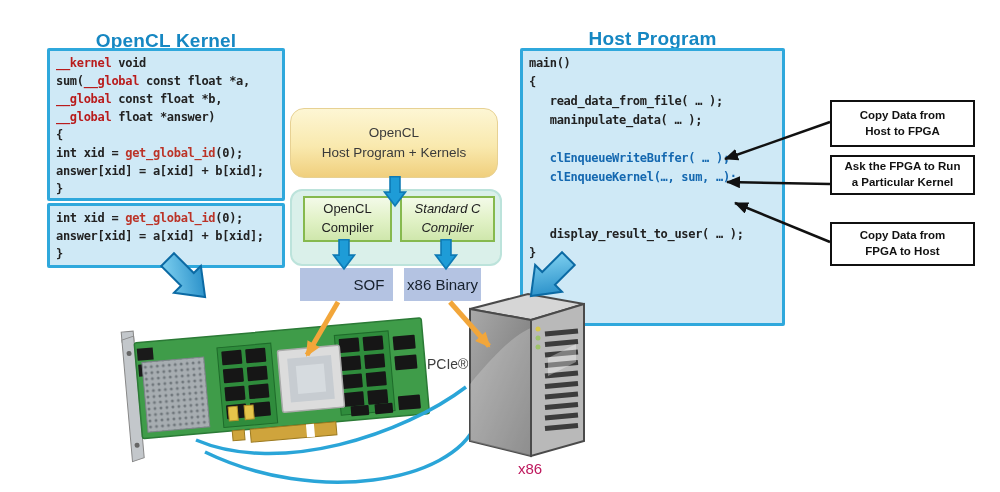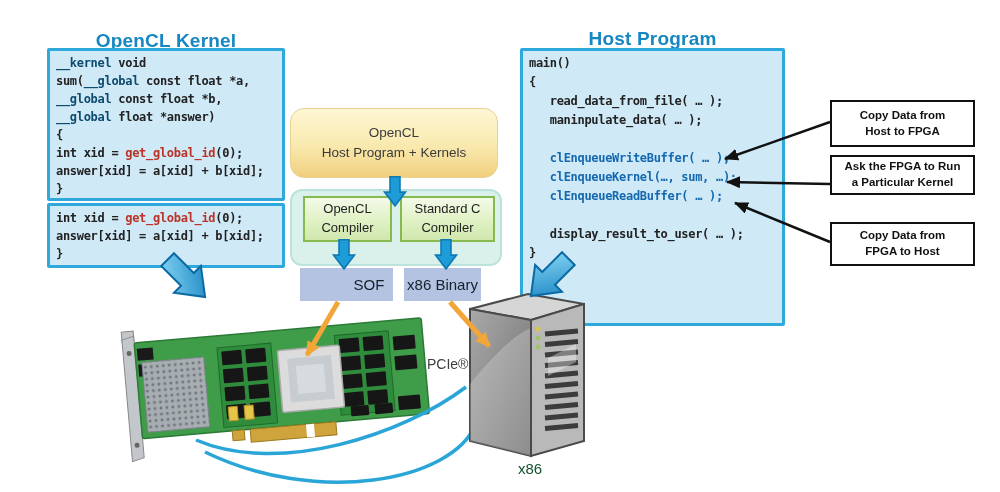--- a/index.html
+++ b/index.html
@@ -6,35 +6,35 @@
   .canvas{position:relative;width:1000px;height:492px;background:#ffffff;overflow:hidden;
           font-family:"Liberation Sans",sans-serif;}
   .abs{position:absolute;}
   .section-title{font-size:19px;font-weight:bold;color:#1687c2;text-align:center;letter-spacing:0.2px;margin-top:12px;}
   .codebox{background:#cfe9f6;border:3px solid #2fa8dc;border-radius:2px;
            font-family:"DejaVu Sans Mono",monospace;font-size:12px;font-weight:bold;color:#222;
            padding:3px 6px;box-sizing:border-box;letter-spacing:-0.3px;}
   .code-line{white-space:pre;line-height:18px;}
   .host .code-line{line-height:19px;}
   .tok-p{color:#222;}
-  .tok-kw{color:#0c4a6e;}
+  .tok-kw{color:#b91c1c;}
   .tok-fn{color:#bb3327;}
   .tok-cl{color:#1468b0;}
   .flowbox{display:flex;flex-direction:column;align-items:center;justify-content:center;
            box-sizing:border-box;text-align:center;}
   .yellowbox{background:linear-gradient(180deg,#fdf6d4 0%,#f9e9ae 55%,#f0cf7d 100%);
              border:1px solid #e7d193;border-radius:14px;font-size:13.5px;color:#3a3a3a;line-height:1.5;}
   .tealwrap{background:#daf0ea;border:2px solid #bce3db;border-radius:12px;}
   .greenbox{background:linear-gradient(180deg,#f3fae8 0%,#e2f2c8 50%,#cfe7ac 100%);
             border:2px solid #86b94e;font-size:13px;color:#222;line-height:1.45;}
   .outbox{background:#b4c3e2;font-size:15px;color:#16202c;}
   .annot{background:#ffffff;border:2.5px solid #101010;font-size:11.5px;font-weight:600;
          color:#111;line-height:1.35;}
   .hwlabel{font-size:14px;color:#3f3f3f;}
-  .x86label{font-size:15px;color:#14532d;text-align:center;}
+  .x86label{font-size:15px;color:#be185d;text-align:center;}
   svg.overlay{position:absolute;left:0;top:0;z-index:5;pointer-events:none;}
   .z6{z-index:6;}
 </style>
 </head>
 <body>
 
 <div class="canvas">
 
   <div class="abs section-title" style="left:47px;top:18px;width:238px;">OpenCL Kernel</div>
   <div class="abs section-title" style="left:520px;top:16px;width:265px;">Host Program</div>
@@ -57,36 +57,36 @@
 
   <div class="abs flowbox yellowbox" style="left:290px;top:108px;width:208px;height:70px;">
     <div>OpenCL</div>
     <div>Host Program + Kernels</div>
   </div>
   <div class="abs tealwrap" style="left:290px;top:189px;width:208px;height:73px;"></div>
   <div class="abs flowbox greenbox" style="left:303px;top:196px;width:89px;height:46px;">
     <div>OpenCL</div>
     <div>Compiler</div>
   </div>
-  <div class="abs flowbox greenbox" style="left:400px;top:196px;width:95px;height:46px;">
+  <div class="abs flowbox greenbox" style="left:400px;top:196px;width:95px;height:46px;font-style:italic;">
     <div>Standard C</div>
     <div>Compiler</div>
   </div>
   <div class="abs flowbox outbox" style="left:300px;top:268px;width:93px;height:33px;padding-left:45px;">SOF</div>
   <div class="abs flowbox outbox" style="left:404px;top:268px;width:77px;height:33px;">x86 Binary</div>
 
   <div class="abs codebox host" style="left:520px;top:48px;width:265px;height:278px;">
       <div class="code-line"><span class="tok-p">main()</span></div>
       <div class="code-line"><span class="tok-p">{</span></div>
       <div class="code-line"><span class="tok-p">   read_data_from_file( … );</span></div>
       <div class="code-line"><span class="tok-p">   maninpulate_data( … );</span></div>
       <div class="code-line"><span class="tok-p"> </span></div>
       <div class="code-line"><span class="tok-p">   </span><span class="tok-cl">clEnqueueWriteBuffer( … );</span></div>
       <div class="code-line"><span class="tok-p">   </span><span class="tok-cl">clEnqueueKernel(…, sum, …);</span></div>
-      <div class="code-line"><span class="tok-p">   </span><span class="tok-cl">clEnqueueReadBuffer( … );</span></div>
+      <div class="code-line"><span class="tok-p">   </span></div>
       <div class="code-line"><span class="tok-p"> </span></div>
       <div class="code-line"><span class="tok-p">   display_result_to_user( … );</span></div>
       <div class="code-line"><span class="tok-p">}</span></div>
     </div>
 
   <div class="abs flowbox annot" style="left:830px;top:100px;width:145px;height:47px;">
     <div>Copy Data from</div>
     <div>Host to FPGA</div>
   </div>
   <div class="abs flowbox annot" style="left:830px;top:155px;width:145px;height:40px;">

